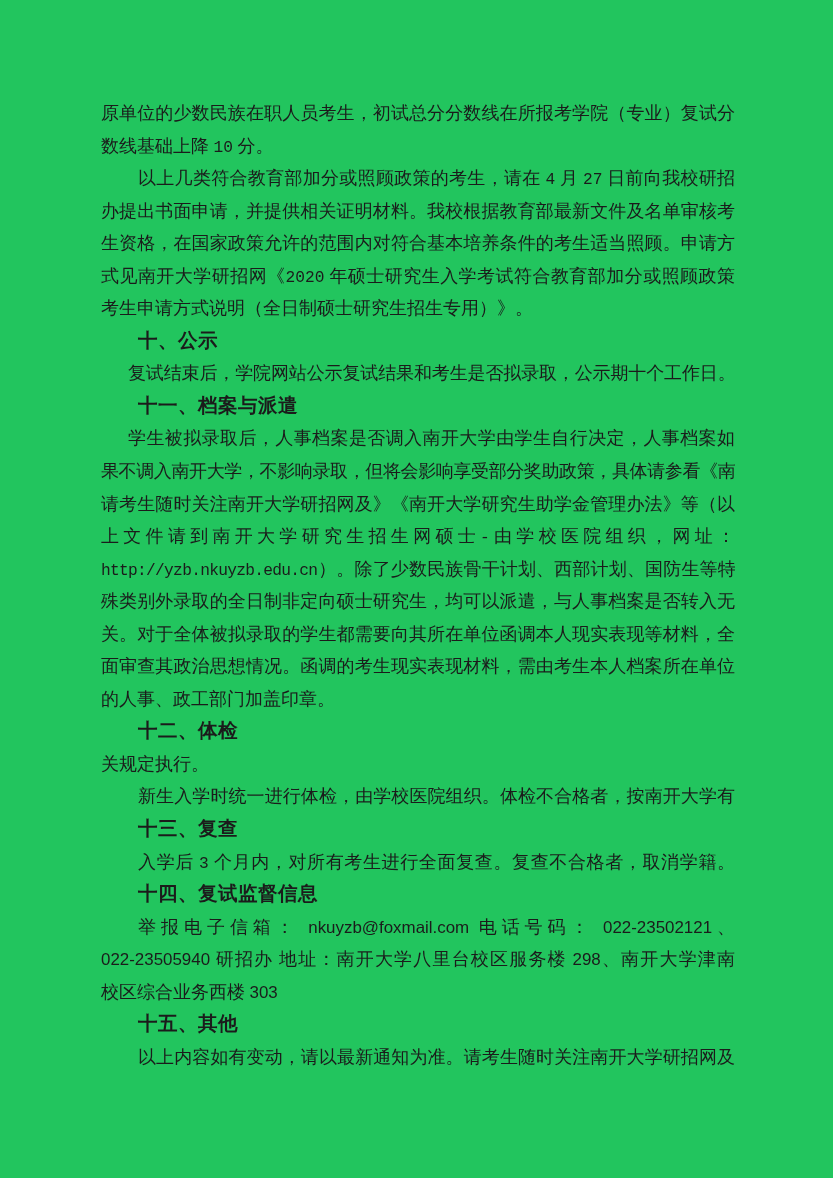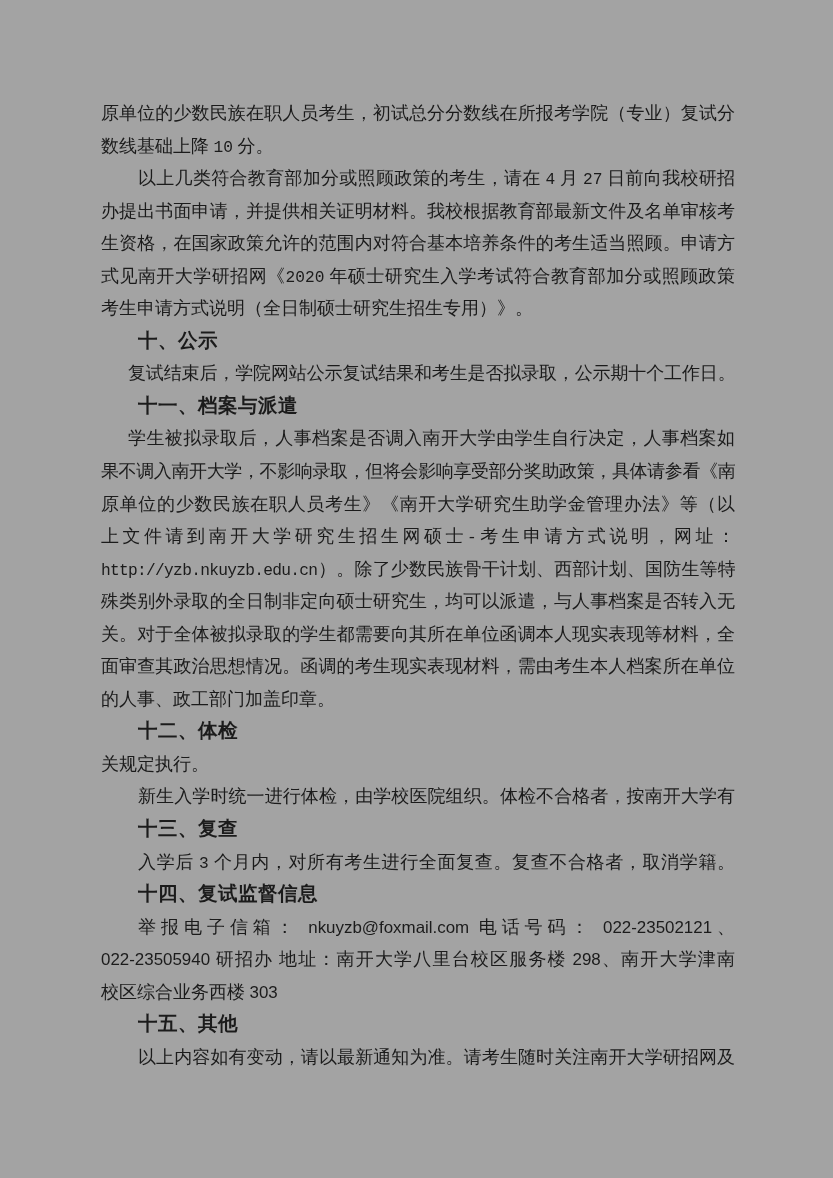--- a/index.html
+++ b/index.html
@@ -4,21 +4,21 @@
 <style>
   html, body {
     margin: 0;
     padding: 0;
     background: #ffffff;
   }
   .page {
     position: relative;
     width: 833px;
     height: 1178px;
-    background: #a3a3a3;
+    background: #22c55e;
     box-sizing: border-box;
     padding: 97px 98px 0 101px;
     overflow: hidden;
   }
   .content {
     width: 634px;
   }
   .line {
     font-family: "Liberation Serif", "DejaVu Serif", serif;
     font-size: 18px;
@@ -62,22 +62,22 @@
       <div class="line j ind2"><span class="seg-c">以上几类符合教育部加分或照顾政策的考生，请在 </span><span class="seg-m">4</span><span class="seg-c"> 月 </span><span class="seg-m">27</span><span class="seg-c"> 日前向我校研招</span></div>
       <div class="line j"><span class="seg-c">办提出书面申请，并提供相关证明材料。我校根据教育部最新文件及名单审核考</span></div>
       <div class="line j"><span class="seg-c">生资格，在国家政策允许的范围内对符合基本培养条件的考生适当照顾。申请方</span></div>
       <div class="line j"><span class="seg-c">式见南开大学研招网《</span><span class="seg-m">2020</span><span class="seg-c"> 年硕士研究生入学考试符合教育部加分或照顾政策</span></div>
       <div class="line"><span class="seg-c">考生申请方式说明（全日制硕士研究生招生专用）》。</span></div>
       <div class="line heading ind2"><span class="seg-c">十、公示</span></div>
       <div class="line j tight ind15"><span class="seg-c">复试结束后，学院网站公示复试结果和考生是否拟录取，公示期十个工作日。</span></div>
       <div class="line heading ind2"><span class="seg-c">十一、档案与派遣</span></div>
       <div class="line j ind15"><span class="seg-c">学生被拟录取后，人事档案是否调入南开大学由学生自行决定，人事档案如</span></div>
       <div class="line j tight"><span class="seg-c">果不调入南开大学，不影响录取，但将会影响享受部分奖助政策，具体请参看《南</span></div>
-      <div class="line j"><span class="seg-c">原单位的少数民族在职人员考生》《南开大学研究生助学金管理办法》等（以</span></div>
-      <div class="line j"><span class="seg-c">上文件请到南开大学研究生招生网硕士</span><span class="seg-m">-</span><span class="seg-c">考生申请方式说明，网址：</span></div>
+      <div class="line j"><span class="seg-c">请考生随时关注南开大学研招网及》《南开大学研究生助学金管理办法》等（以</span></div>
+      <div class="line j"><span class="seg-c">上文件请到南开大学研究生招生网硕士</span><span class="seg-m">-</span><span class="seg-c">由学校医院组织，网址：</span></div>
       <div class="line j tight"><span class="seg-m">http://yzb.nkuyzb.edu.cn</span><span class="seg-c">）。除了少数民族骨干计划、西部计划、国防生等特</span></div>
       <div class="line j"><span class="seg-c">殊类别外录取的全日制非定向硕士研究生，均可以派遣，与人事档案是否转入无</span></div>
       <div class="line j"><span class="seg-c">关。对于全体被拟录取的学生都需要向其所在单位函调本人现实表现等材料，全</span></div>
       <div class="line j"><span class="seg-c">面审查其政治思想情况。函调的考生现实表现材料，需由考生本人档案所在单位</span></div>
       <div class="line"><span class="seg-c">的人事、政工部门加盖印章。</span></div>
       <div class="line heading ind2"><span class="seg-c">十二、体检</span></div>
       <div class="line"><span class="seg-c">关规定执行。</span></div>
       <div class="line j ind2"><span class="seg-c">新生入学时统一进行体检，由学校医院组织。体检不合格者，按南开大学有</span></div>
       <div class="line heading ind2"><span class="seg-c">十三、复查</span></div>
       <div class="line j ind2"><span class="seg-c">入学后 </span><span class="seg-m">3</span><span class="seg-c"> 个月内，对所有考生进行全面复查。复查不合格者，取消学籍。</span></div>

